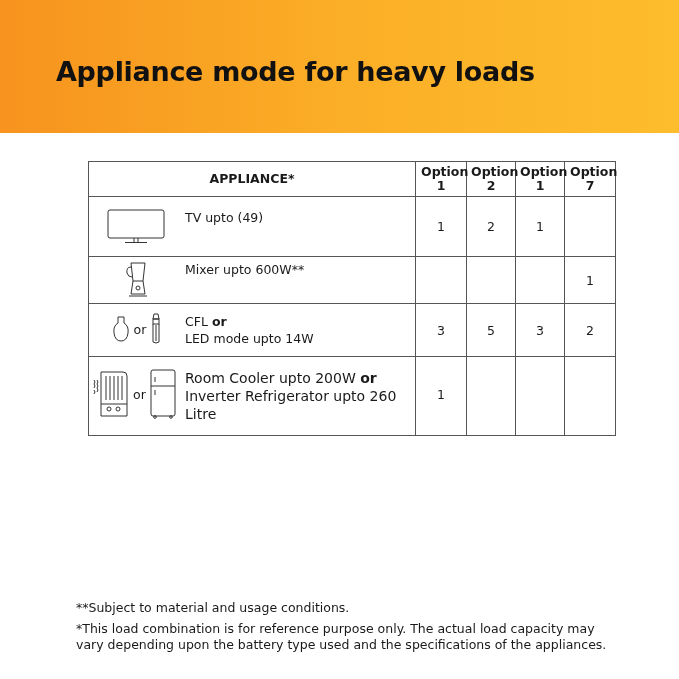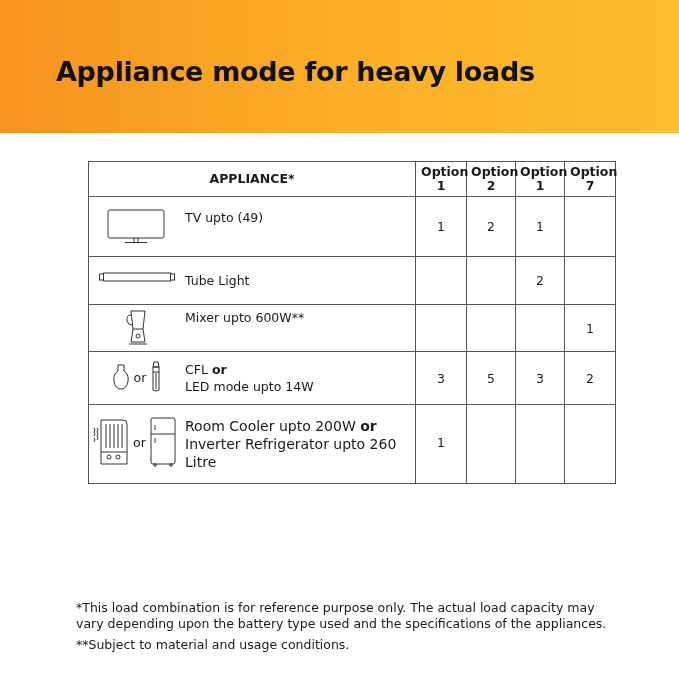--- a/index.html
+++ b/index.html
@@ -61,38 +61,20 @@
       </span>
       <span class="app-label">TV upto (49)</span>
     </div>
         </td>
     <td class="num">1</td>
     <td class="num">2</td>
     <td class="num">1</td>
     <td class="num"></td>
   </tr>
 
-  <tr style="height:48px">
-    <td class="app">
-          <div class="app-cell">
-      <span class="icon-slot">
-        <svg width="76" height="10" viewBox="0 0 76 10">
-                <rect x="0.5" y="2" width="4" height="6" fill="none" stroke="#333"></rect>
-                <rect x="4.5" y="1" width="67" height="8" fill="none" stroke="#333"></rect>
-                <rect x="71.5" y="2" width="4" height="6" fill="none" stroke="#333"></rect>
-              </svg>
-      </span>
-      <span class="app-label">Tube Light</span>
-    </div>
-        </td>
-    <td class="num"></td>
-    <td class="num"></td>
-    <td class="num">2</td>
-    <td class="num"></td>
-  </tr>
 
 
   <tr style="height:47px">
     <td class="app">
           <div class="app-cell">
       <span class="icon-slot">
         <svg width="24" height="38" viewBox="0 0 24 38" fill="none" stroke="#333" stroke-width="1">
                 <path d="M6 2 L20 2 L18 20 L8 20 Z"></path>
                 <path d="M6 6 Q1 6 2 12 Q3 16 7 16"></path>
                 <path d="M8 20 L6 33 L20 33 L18 20"></path>
@@ -164,15 +146,15 @@
         </td>
     <td class="num" style="vertical-align:top;padding-top:30px">1</td>
     <td class="num"></td>
     <td class="num"></td>
     <td class="num"></td>
   </tr>
 </tbody>
   </table>
 
 <div class="notes">
+  <p>**Subject to material and usage conditions.</p>
   <p>*This load combination is for reference purpose only. The actual load capacity may vary depending upon the battery type used and the specifications of the appliances.</p>
-  <p>**Subject to material and usage conditions.</p>
 </div>
 
 </body></html>

